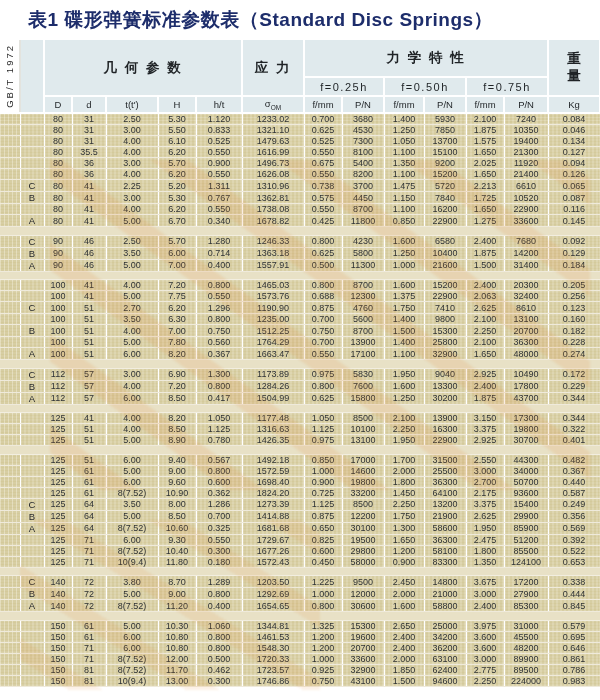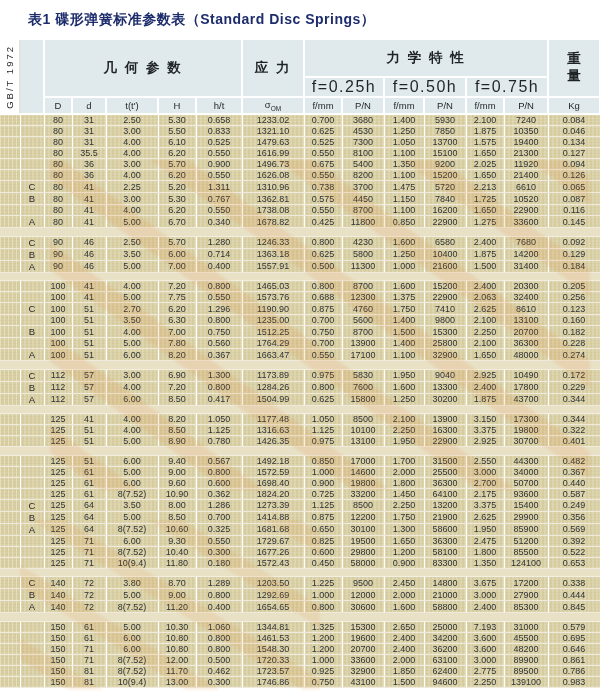--- a/index.html
+++ b/index.html
@@ -6,21 +6,21 @@
   body{
     width:600px;height:700px;overflow:hidden;background:#ffffff;
     font-family:"Liberation Sans","DejaVu Sans",sans-serif;
     position:relative;
   }
   .title-bar{
     height:40px;display:flex;align-items:center;padding-left:28px;
     background:#ffffff;
   }
   .title-text{
-    font-size:14px;font-weight:bold;color:#1d2d6b;letter-spacing:0.5px;
+    font-size:19px;font-weight:bold;color:#1d2d6b;letter-spacing:0.5px;
     white-space:nowrap;
   }
   table.spring{
     border-collapse:collapse;table-layout:fixed;width:600px;
   }
   table.spring th, table.spring td{
     padding:0;margin:0;text-align:center;vertical-align:middle;
     overflow:hidden;white-space:nowrap;
   }
   thead th{
@@ -31,21 +31,21 @@
   th.gbt-cell{background:#ffffff;border-right:2px solid #e3e3de;}
   .gbt{
     writing-mode:vertical-rl;transform:rotate(180deg);
     font-size:9.5px;letter-spacing:2px;color:#2a2a2a;margin:0 auto;
   }
   tr.r1 th{height:36px;}
   tr.r2 th{height:17px;}
   tr.r3 th{height:15px;}
   .h-group{font-size:13.5px;font-weight:bold;letter-spacing:2px;}
   .h-weight{font-size:13.5px;font-weight:bold;line-height:1.25;}
-  .h-f{font-size:16px;letter-spacing:1.5px;}
+  .h-f{font-size:11px;letter-spacing:1.5px;}
   .h-sub{font-size:9.5px;}
   .h-sub sub{font-size:6.5px;}
   tbody td{
     background-color:#d9cfa0;
     background-image:
       repeating-linear-gradient(90deg, rgba(255,255,255,0.25) 0 1px, rgba(120,105,55,0.05) 1px 4px),
       repeating-linear-gradient(0deg, rgba(255,255,255,0.18) 0 1px, rgba(0,0,0,0) 1px 3px);
     font-size:9px;color:#2e3235;height:10px;
     border-right:1px solid rgba(255,255,255,0.8);
     border-bottom:1.5px solid #efeadb;
@@ -129,21 +129,21 @@
     </tr>
   </thead>
   <tbody id="table-body">
       <tr>
         <td></td>
         <td class="cls"></td>
         <td class="">80</td>
         <td class="">31</td>
         <td class="">2.50</td>
         <td class="">5.30</td>
-        <td class="">0.658</td>
+        <td class="">1.120</td>
         <td class="">1233.02</td>
         <td class="">0.700</td>
         <td class="">3680</td>
         <td class="">1.400</td>
         <td class="">5930</td>
         <td class="">2.100</td>
         <td class="">7240</td>
         <td class="">0.084</td>
       </tr>
       <tr>
@@ -819,21 +819,21 @@
         <td class="">150</td>
         <td class="">61</td>
         <td class="">5.00</td>
         <td class="">10.30</td>
         <td class="">1.060</td>
         <td class="">1344.81</td>
         <td class="">1.325</td>
         <td class="">15300</td>
         <td class="">2.650</td>
         <td class="">25000</td>
-        <td class="">7.193</td>
+        <td class="">3.975</td>
         <td class="">31000</td>
         <td class="">0.579</td>
       </tr>
       <tr>
         <td></td>
         <td class="cls"></td>
         <td class="">150</td>
         <td class="">61</td>
         <td class="">6.00</td>
         <td class="">10.80</td>
@@ -905,21 +905,21 @@
         <td class="">81</td>
         <td class="">10(9.4)</td>
         <td class="">13.00</td>
         <td class="">0.300</td>
         <td class="">1746.86</td>
         <td class="">0.750</td>
         <td class="">43100</td>
         <td class="">1.500</td>
         <td class="">94600</td>
         <td class="">2.250</td>
-        <td class="">139100</td>
+        <td class="">224000</td>
         <td class="">0.983</td>
       </tr>
     </tbody>
 </table>
 
 <div class="watermark">
   <div class="wm-a"></div>
   <div class="wm-b"></div>
 </div>
 

